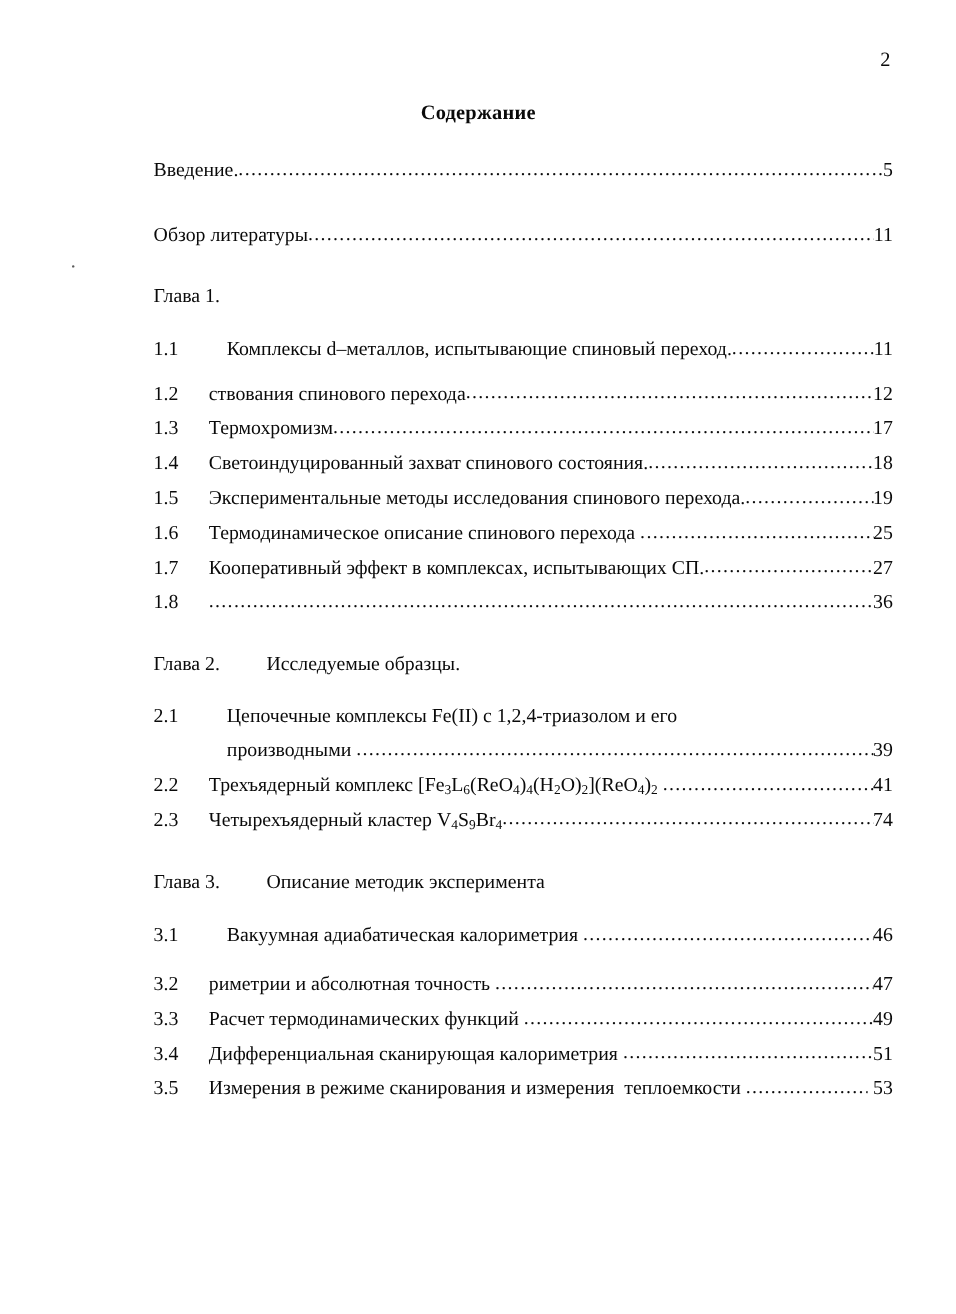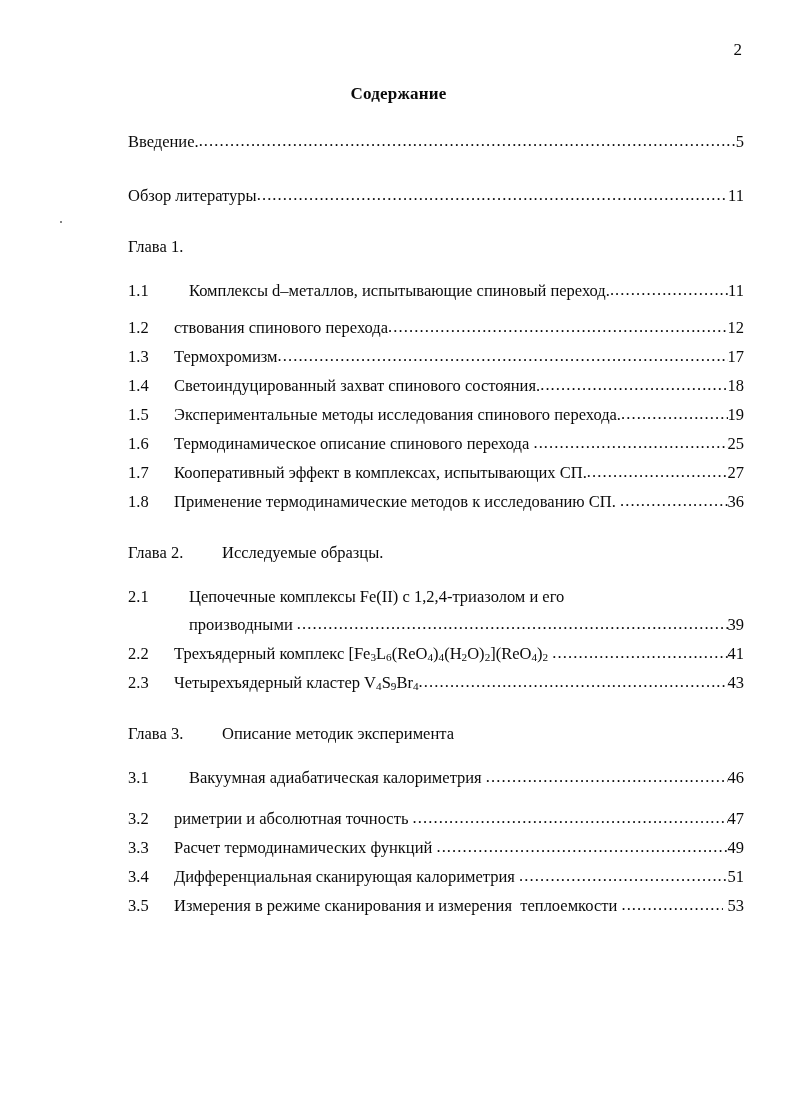--- a/index.html
+++ b/index.html
@@ -224,21 +224,20 @@
             <span class="lbl">Кооперативный эффект в комплексах, испытывающих СП.</span>
             <span class="dots">................................................................................................................................................................................................................................................................................................................................................................................................................</span>
             <span class="pg">27</span>
           </div>
         </div>
       </div>
       <div class="entry gap-top-sm">
         <span class="num">1.8</span>
         <div class="body">
           <div class="leader-line">
-            <span class="lbl">Применение термодинамические методов к исследованию СП. </span>
             <span class="dots">................................................................................................................................................................................................................................................................................................................................................................................................................</span>
             <span class="pg">36</span>
           </div>
         </div>
       </div>
       <div class="chapter gap-top-lg">
         <span class="ch-num">Глава 2.</span>
         <span class="ch-title">Исследуемые образцы.</span>
       </div>
       <div class="entry gap-top-md">
@@ -261,21 +260,21 @@
             <span class="pg">41</span>
           </div>
         </div>
       </div>
       <div class="entry gap-top-sm">
         <span class="num">2.3</span>
         <div class="body">
           <div class="leader-line">
             <span class="lbl">Четырехъядерный кластер V<sub>4</sub>S<sub>9</sub>Br<sub>4</sub></span>
             <span class="dots">................................................................................................................................................................................................................................................................................................................................................................................................................</span>
-            <span class="pg">43</span>
+            <span class="pg">74</span>
           </div>
         </div>
       </div>
       <div class="chapter gap-top-lg">
         <span class="ch-num">Глава 3.</span>
         <span class="ch-title">Описание методик эксперимента</span>
       </div>
       <div class="entry gap-top-md">
         <span class="num">3.1</span>
         <div class="body">

